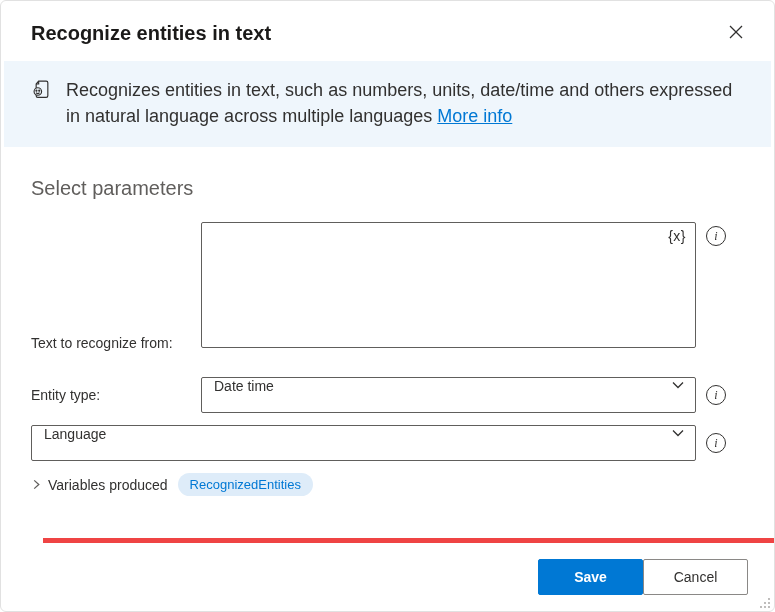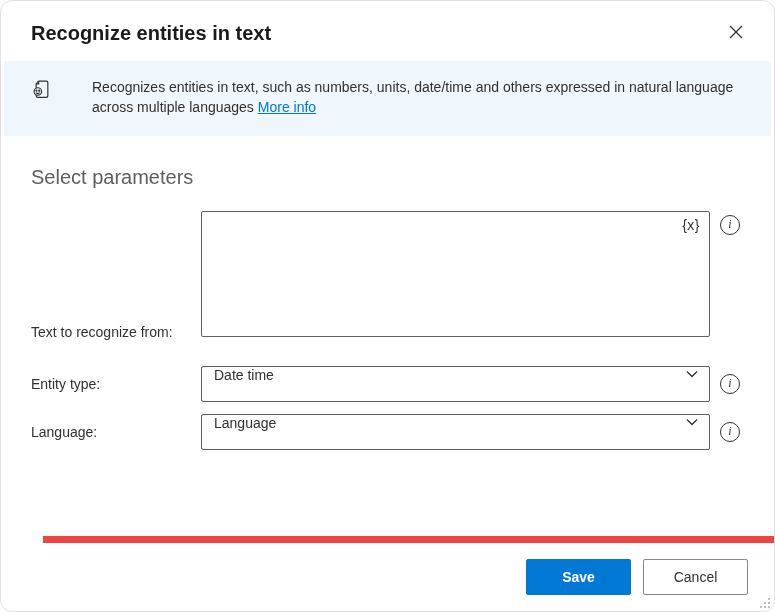--- a/index.html
+++ b/index.html
@@ -9,21 +9,21 @@
     font-size: 14px;
     color: #323130;
     background: #fff;
     width: 775px;
     height: 612px;
   }
   .dialog {
     width: 775px;
     height: 612px;
     border: 1px solid #e1e1e1;
-    border-radius: 12px;
+    border-radius: 6px;
     display: flex;
     flex-direction: column;
     overflow: hidden;
     position: relative;
   }
   .header {
     display: flex;
     align-items: center;
     padding: 18px 24px 14px 30px;
   }
@@ -52,34 +52,33 @@
     padding: 16px 26px 18px 28px;
     margin: 0 3px;
   }
   .info-banner .banner-icon {
     flex-shrink: 0;
     margin-top: 2px;
     color: #323130;
   }
   .info-banner .banner-icon svg { width: 20px; height: 20px; }
   .banner-text {
-    font-size: 14px;
+    font-size: 18px;
     line-height: 1.45;
     color: #323130;
-    margin-left: 26px;
   }
   .more-info-link {
     color: #0078d4;
     text-decoration: underline;
     cursor: pointer;
   }
 
   .body {
     flex: 1;
-    padding: 20px 34px 0 30px;
+    padding: 20px 48px 0 30px;
     overflow: auto;
   }
   .section-title {
     font-size: 20px;
     font-weight: 400;
     color: #605e5c;
     margin: 10px 0 22px 0;
   }
   .param-row {
     display: flex;
@@ -182,25 +181,24 @@
   .var-badge {
     background: #deecf9;
     color: #0078d4;
     font-size: 13px;
     padding: 4px 12px;
     border-radius: 12px;
     cursor: pointer;
   }
 
   .footer {
-    border-top: 7px solid #ef4444;
+    border-top: 5px solid #ef4444;
     padding: 16px 26px;
     display: flex;
     justify-content: flex-end;
-    gap: 12px;
     margin-left: 42px;
   }
   .btn {
     min-width: 105px;
     height: 36px;
     border-radius: 2px;
     font-size: 14px;
     font-family: inherit;
     cursor: pointer;
     display: inline-flex;
@@ -284,34 +282,44 @@
             <svg viewBox="0 0 14 14" fill="none" stroke="currentColor" stroke-width="1.3">
                 <polyline points="2,4.5 7,9.5 12,4.5"></polyline>
               </svg>
           </span>
         </div>
         <span class="info-icon">i</span>
       </div>
     </div>
 
     <div class="param-row align-center">
-      <div class="param-label">Language:</div>
       <div class="param-control">
         <div class="select-control">
           <span class="select-value">Language</span>
           <span class="chevron">
             <svg viewBox="0 0 14 14" fill="none" stroke="currentColor" stroke-width="1.3">
                 <polyline points="2,4.5 7,9.5 12,4.5"></polyline>
               </svg>
           </span>
         </div>
         <span class="info-icon">i</span>
       </div>
     </div>
 
+    <div class="vars-row">
+      <div class="expand-toggle">
+        <span class="expand-chevron">
+          <svg viewBox="0 0 12 12" fill="none" stroke="currentColor" stroke-width="1.4">
+              <polyline points="3.5,1.5 8.5,6 3.5,10.5"></polyline>
+            </svg>
+        </span>
+        <span class="vars-label">Variables produced</span>
+      </div>
+      <span class="var-badge">RecognizedEntities</span>
+    </div>
 
   </div>
 
   <div class="footer">
     <button class="btn btn-primary">Save</button>
     <button class="btn btn-secondary">Cancel</button>
   </div>
 
   <span class="resize-grip">
     <svg viewBox="0 0 12 12">

